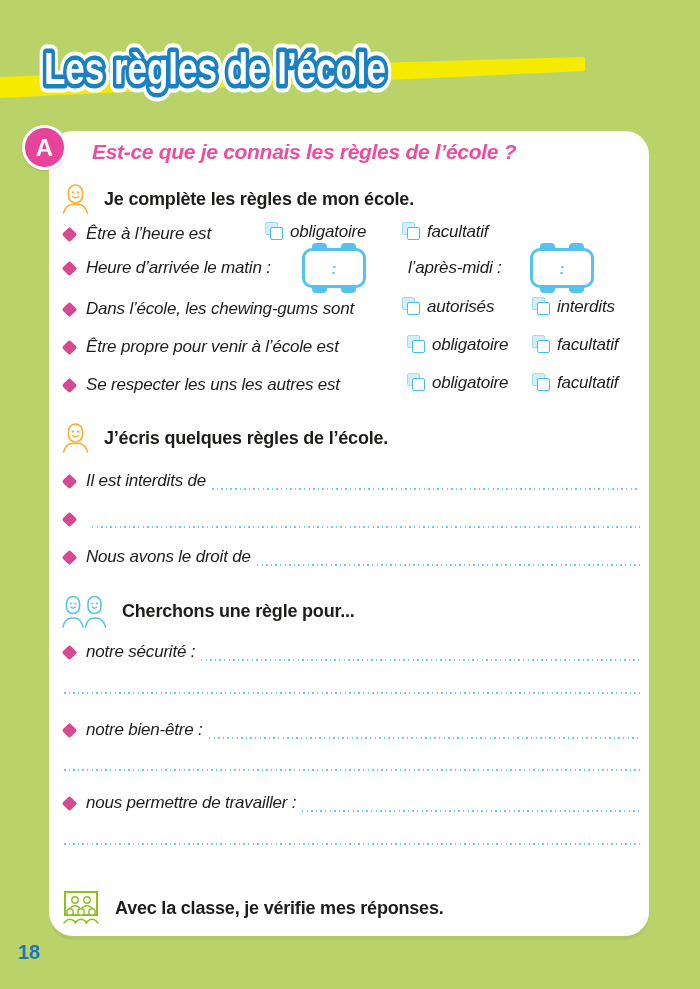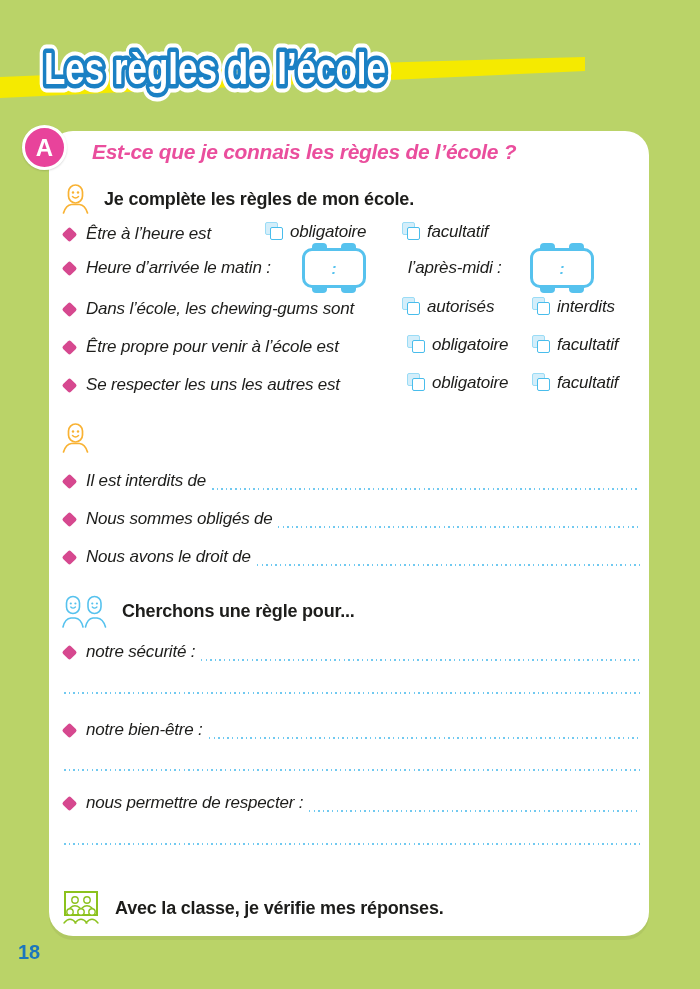--- a/index.html
+++ b/index.html
@@ -186,30 +186,30 @@
 <div class="acttitle" style="top:423px">
   <span class="icn">
     <svg width="27" height="30" viewBox="0 0 27 30" fill="none">
       <rect x="6.5" y="1" width="14" height="18" rx="7" stroke="#f9b233" stroke-width="1.7"></rect>
       <circle cx="11" cy="8.5" r="1.2" fill="#f9b233"></circle>
         <circle cx="16" cy="8.5" r="1.2" fill="#f9b233"></circle>
       <path d="M10.5 12.5 Q13.5 15.5 16.5 12.5" stroke="#f9b233" stroke-width="1.5" stroke-linecap="round"></path>
       <path d="M1.5 29 Q4 21 9.5 20.5 L17.5 20.5 Q23 21 25.5 29" stroke="#f9b233" stroke-width="1.7" stroke-linecap="round"></path>
     </svg>
   </span>
+  <span>J’écris quelques règles de l’école.</span>
 </div>
 
 <div class="row" style="top:469px">
   <span class="diamond"></span>
   <span>Il est interdits de</span>
   <span class="dots"></span>
 </div>
 <div class="row" style="top:507px">
   <span class="diamond"></span>
-  <span>Nous sommes obligés de</span>
   <span class="dots"></span>
 </div>
 <div class="row" style="top:545px">
   <span class="diamond"></span>
   <span>Nous avons le droit de</span>
   <span class="dots"></span>
 </div>
 
 <div class="acttitle" style="top:596px">
   <span class="icn">
@@ -238,21 +238,21 @@
 
 <div class="row" style="top:718px">
   <span class="diamond"></span>
   <span>notre bien-être :</span>
   <span class="dots"></span>
 </div>
 <div class="dotsline" style="top:769px"></div>
 
 <div class="row" style="top:791px">
   <span class="diamond"></span>
-  <span>nous permettre de respecter :</span>
+  <span>nous permettre de travailler :</span>
   <span class="dots"></span>
 </div>
 <div class="dotsline" style="top:843px"></div>
 
 <div class="acttitle" style="top:893px">
   <span class="icn">
     <svg width="38" height="36" viewBox="0 0 38 36" fill="none" stroke="#8cc21d" stroke-linecap="round">
       <rect x="3" y="2" width="32" height="23" stroke-width="2"></rect>
       <circle cx="13" cy="10" r="3.2" stroke-width="1.4"></circle>
       <circle cx="25" cy="10" r="3.2" stroke-width="1.4"></circle>

